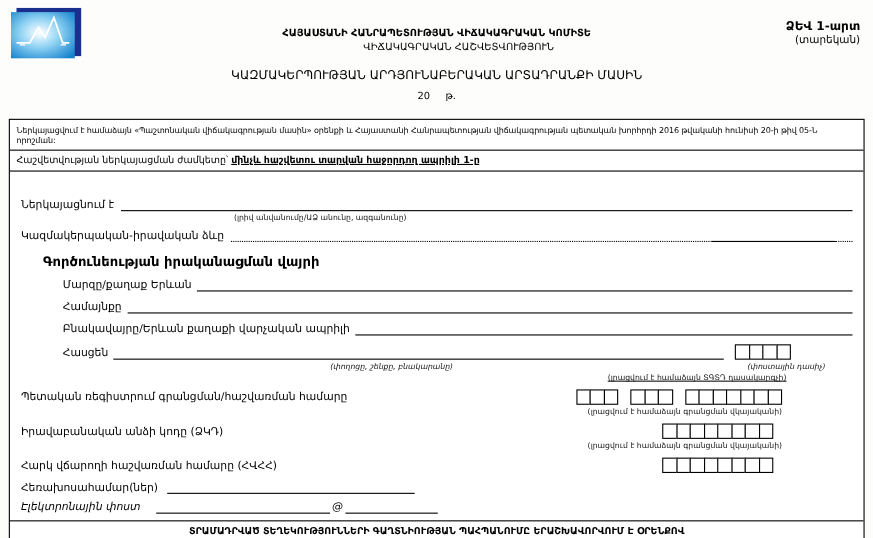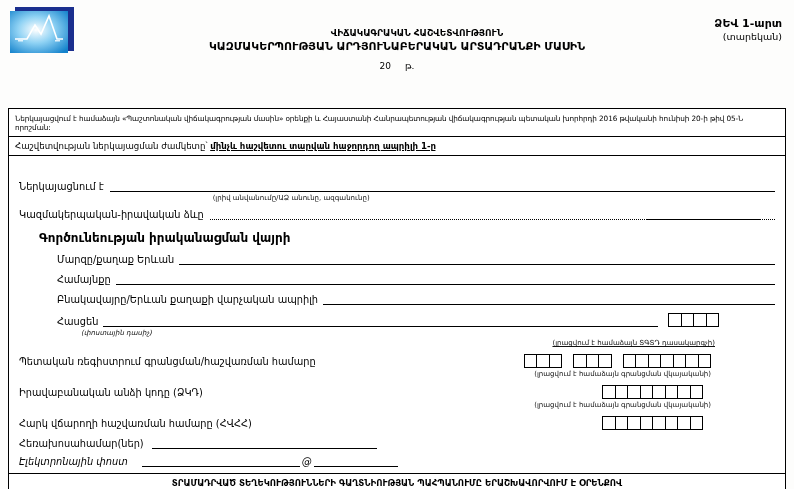--- a/index.html
+++ b/index.html
@@ -12,22 +12,22 @@
     background:#fdfdfc;
   }
   
   .header { position:relative; height:108px; }
   .logo { position:absolute; left:10px; top:7px; width:64px; height:50px; }
   .form-code { position:absolute; right:12px; top:17px; text-align:right; line-height:1.25; }
   .form-code .code { font-weight:bold; font-size:11px; }
   .form-code .period { font-weight:normal; font-size:9.5px; }
   .center-head { text-align:center; padding-top:26px; }
   .center-head .org1 { font-weight:bold; font-size:9px; }
-  .center-head .org2 { font-weight:bold; font-size:9px; margin-top:2px;margin-left:40px; }
-  .center-head .title { font-weight:bold; font-size:11px; margin-top:2px; }
+  .center-head .org2 { font-weight:normal; font-size:9px; margin-top:2px;margin-left:40px; }
+  .center-head .title { font-weight:normal; font-size:11px; margin-top:14px; }
   .center-head .year { font-size:9px; margin-top:8px; }
   .year .gap { display:inline-block; width:14px; }
   
   .main { border:1px solid #000; margin:0 8px; background:#fff; }
   .strip1 { border-bottom:1px solid #000; padding:5px 6px 4px; font-size:7.3px; letter-spacing:-0.1px; }
   .strip2 { border-bottom:1px solid #000; padding:4px 6px 4px; font-size:8.6px; }
   .strip2 b { text-decoration:underline; }
   .content { padding:5px 10px 0 10px; font-size:9.8px; }
   .row { display:flex; align-items:flex-end; }
   .u { border-bottom:1px solid #000; flex:1; height:12px; }
@@ -85,20 +85,21 @@
       <polyline points="5,32 17,32 25,18 31,27 39,9 47,32 53,32" fill="none" stroke="#ffffff" stroke-width="1.6"></polyline>
       <rect x="8" y="33" width="5" height="1.5" fill="#ffffff" opacity="0.8"></rect>
       <rect x="45" y="33" width="5" height="1.5" fill="#ffffff" opacity="0.8"></rect>
     </svg>
   </div>
   <div class="form-code">
     <div class="code">ՁԵՎ 1-արտ</div>
     <div class="period">(տարեկան)</div>
   </div>
   <div class="center-head">
+    <div class="org1">ՀԱՅԱՍՏԱՆԻ ՀԱՆՐԱՊԵՏՈՒԹՅԱՆ ՎԻՃԱԿԱԳՐԱԿԱՆ ԿՈՄԻՏԵ</div>
     <div class="org2">ՎԻՃԱԿԱԳՐԱԿԱՆ ՀԱՇՎԵՏՎՈՒԹՅՈՒՆ</div>
     <div class="title">ԿԱԶՄԱԿԵՐՊՈՒԹՅԱՆ ԱՐԴՅՈՒՆԱԲԵՐԱԿԱՆ ԱՐՏԱԴՐԱՆՔԻ ՄԱՍԻՆ</div>
     <div class="year">
       <span>20</span><span class="gap"></span><span>թ.</span>
     </div>
   </div>
 </div>
 
 <div class="main">
 
@@ -143,20 +144,21 @@
         <span>Հասցեն</span>
         <span class="u" style="margin-left:5px; margin-right:10px;"></span>
         <span class="boxes mr-postal">
             <span class="cell"></span>
             <span class="cell"></span>
             <span class="cell"></span>
             <span class="cell"></span>
           </span>
       </div>
       <div class="addr-hints">
+        <span class="left hint">(փողոցը, շենքը, բնակարանը)</span>
         <span class="right hint">(փոստային դասիչ)</span>
       </div>
     </div>
 
     <div class="hint hint-right und" style="margin-right:60px;">
       <span>(լրացվում է համաձայն ՏԳՏԴ դասակարգչի)</span>
     </div>
 
     <div class="row row-code">
       <span class="lbl">Պետական ռեգիստրում գրանցման/հաշվառման համարը</span>

